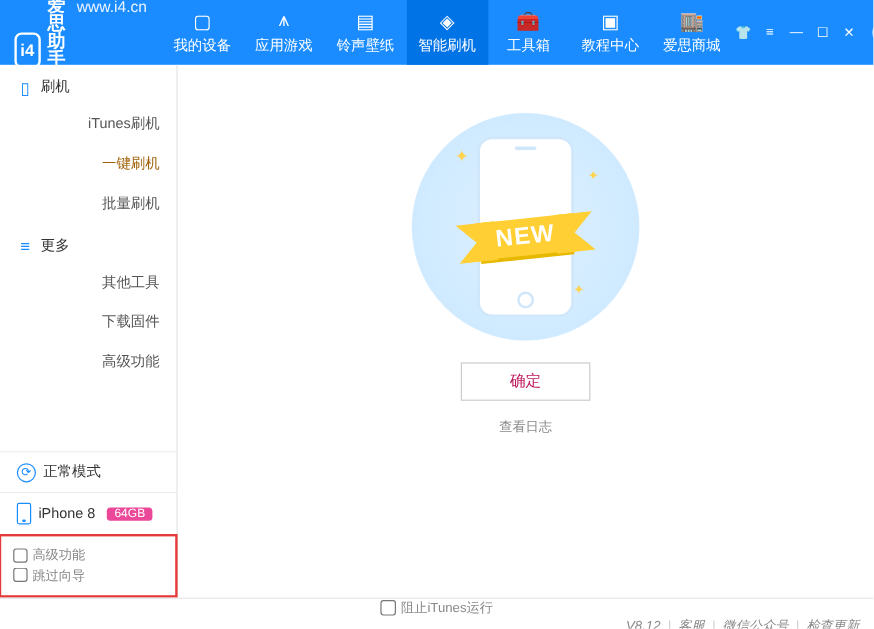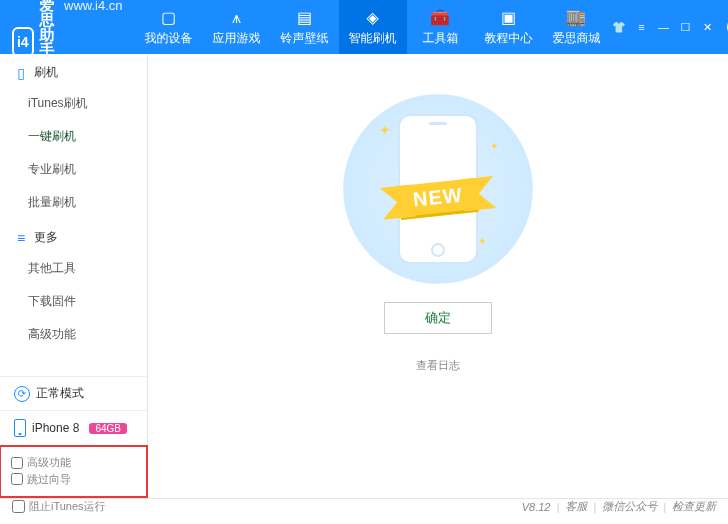--- a/index.html
+++ b/index.html
@@ -18,22 +18,22 @@
     .nav-tab .icon { width: 20px; height: 20px; display: flex; align-items: center; justify-content: center; font-size: 16px; margin-bottom: 2px; }
     .header-right { display: flex; align-items: center; gap: 4px; padding-right: 8px; }
     .win-btn { width: 18px; height: 18px; display: flex; align-items: center; justify-content: center; font-size: 11px; cursor: pointer; }
     .circle-btn { width: 22px; height: 22px; border: 1.5px solid #fff; border-radius: 50%; display: flex; align-items: center; justify-content: center; font-size: 12px; margin-left: 6px; cursor: pointer; }
 
     
     .body-wrap { display: flex; flex: 1; min-height: 0; }
     .sidebar { width: 148px; border-right: 1px solid #e5e5e5; display: flex; flex-direction: column; font-size: 12px; color: #333; }
     .sb-section-title { display: flex; align-items: center; gap: 6px; padding: 10px 14px 6px; color: #333; font-size: 12px; }
     .sb-section-title .icon { color: #1a8cff; font-size: 14px; width: 14px; display: inline-flex; justify-content: center; }
-    .sb-item { padding: 8px 14px 8px 28px; cursor: pointer; color: #555; }
-    .sb-item.active { color: #14532d; }
+    .sb-item { padding: 8px 14px 8px 28px; cursor: pointer; color: #555; text-align: right; }
+    .sb-item.active { color: #a16207; }
     .sb-spacer { flex: 1; }
     .sb-panel { border-top: 1px solid #eee; padding: 8px 14px; display: flex; align-items: center; gap: 6px; }
     .sb-panel .dot { width: 16px; height: 16px; border-radius: 50%; border: 1.5px solid #1a8cff; display: inline-flex; align-items: center; justify-content: center; font-size: 10px; color: #1a8cff; }
     .sb-panel.device .cap { background: #ec4899; color: #fff; font-size: 10px; padding: 0 6px; border-radius: 3px; margin-left: 4px; }
     .phone-ic { width: 12px; height: 18px; border: 1.5px solid #1a8cff; border-radius: 2px; display: inline-block; position: relative; }
     .phone-ic::after { content: ""; position: absolute; bottom: 1px; left: 50%; width: 3px; height: 2px; background: #1a8cff; transform: translateX(-50%); border-radius: 1px; }
     .sb-checks { border-top: 1px solid #eee; padding: 8px 10px; border: 2px solid #e63939; margin: 0 -1px; }
     .sb-checks label { display: inline-flex; align-items: center; gap: 4px; color: #888; font-size: 11px; margin-right: 10px; }
     .sb-checks input[type=checkbox] { width: 12px; height: 12px; }
 
@@ -45,25 +45,25 @@
     .sparkle.s2 { top: 46px; right: 34px; font-size: 11px; }
     .sparkle.s3 { bottom: 36px; right: 46px; font-size: 11px; }
     .phone-device { width: 80px; height: 150px; background: #fff; border: 2px solid #cfe6fb; border-radius: 12px; position: relative; }
     .phone-device::before { content: ""; position: absolute; top: 6px; left: 50%; width: 18px; height: 3px; background: #cfe6fb; border-radius: 2px; transform: translateX(-50%); }
     .phone-device::after { content: ""; position: absolute; bottom: 5px; left: 50%; width: 10px; height: 10px; border: 2px solid #cfe6fb; border-radius: 50%; transform: translateX(-50%); }
     .ribbon { position: absolute; background: #ffcf33; color: #fff; font-weight: bold; font-size: 20px; letter-spacing: 1px; padding: 4px 14px; transform: rotate(-6deg); box-shadow: 0 3px 0 #e6b800; top: 88px; }
     .ribbon::before, .ribbon::after { content: ""; position: absolute; top: 0; width: 0; height: 0; border: 16px solid #ffcf33; }
     .ribbon::before { left: -18px; border-left-color: transparent; }
     .ribbon::after { right: -18px; border-right-color: transparent; }
     .success-msg { margin-top: 24px; font-size: 16px; color: #333; letter-spacing: 1px; }
-    .ok-btn { margin-top: 18px; border: 1px solid #ccc; background: #fff; padding: 6px 40px; font-size: 13px; color: #15803d; cursor: pointer; }
-    .log-link { margin-top: 24px; font-size: 11px; color: #888; cursor: pointer; }
+    .ok-btn { margin-top: 18px; border: 1px solid #ccc; background: #fff; padding: 6px 40px; font-size: 13px; color: #be185d; cursor: pointer; }
+    .log-link { margin-top: 14px; font-size: 11px; color: #888; cursor: pointer; }
 
     
-    .footer { border-top: 1px solid #e5e5e5; height: 26px; display: flex; align-items: flex-start; font-size: 11px; color: #888; padding: 0 12px; }
+    .footer { border-top: 1px solid #e5e5e5; height: 26px; display: flex; align-items: center; font-size: 11px; color: #888; padding: 0 12px; flex-direction: column; }
     .footer label { display: inline-flex; align-items: center; gap: 4px; }
     .footer .right { margin-left: auto; display: flex; gap: 6px; align-items: center; font-style: italic; }
     .footer .sep { color: #ccc; }
   </style>
 </head>
 <body>
 
 <div class="top-header">
   <div class="logo-wrap">
     <div class="logo-badge">i4</div>
@@ -116,21 +116,20 @@
 <div class="body-wrap">
 
   <div class="sidebar">
     <div id="sb-sections">
         <div class="sb-section-title">
           <span class="icon">▯</span>
           <span>刷机</span>
         </div>
         <div class="sb-item">iTunes刷机</div>
         <div class="sb-item active">一键刷机</div>
-        <div class="sb-item">专业刷机</div>
         <div class="sb-item">批量刷机</div>
         <div class="sb-section-title">
           <span class="icon">≡</span>
           <span>更多</span>
         </div>
         <div class="sb-item">其他工具</div>
         <div class="sb-item">下载固件</div>
         <div class="sb-item">高级功能</div>
       </div>
     <div class="sb-spacer"></div>

